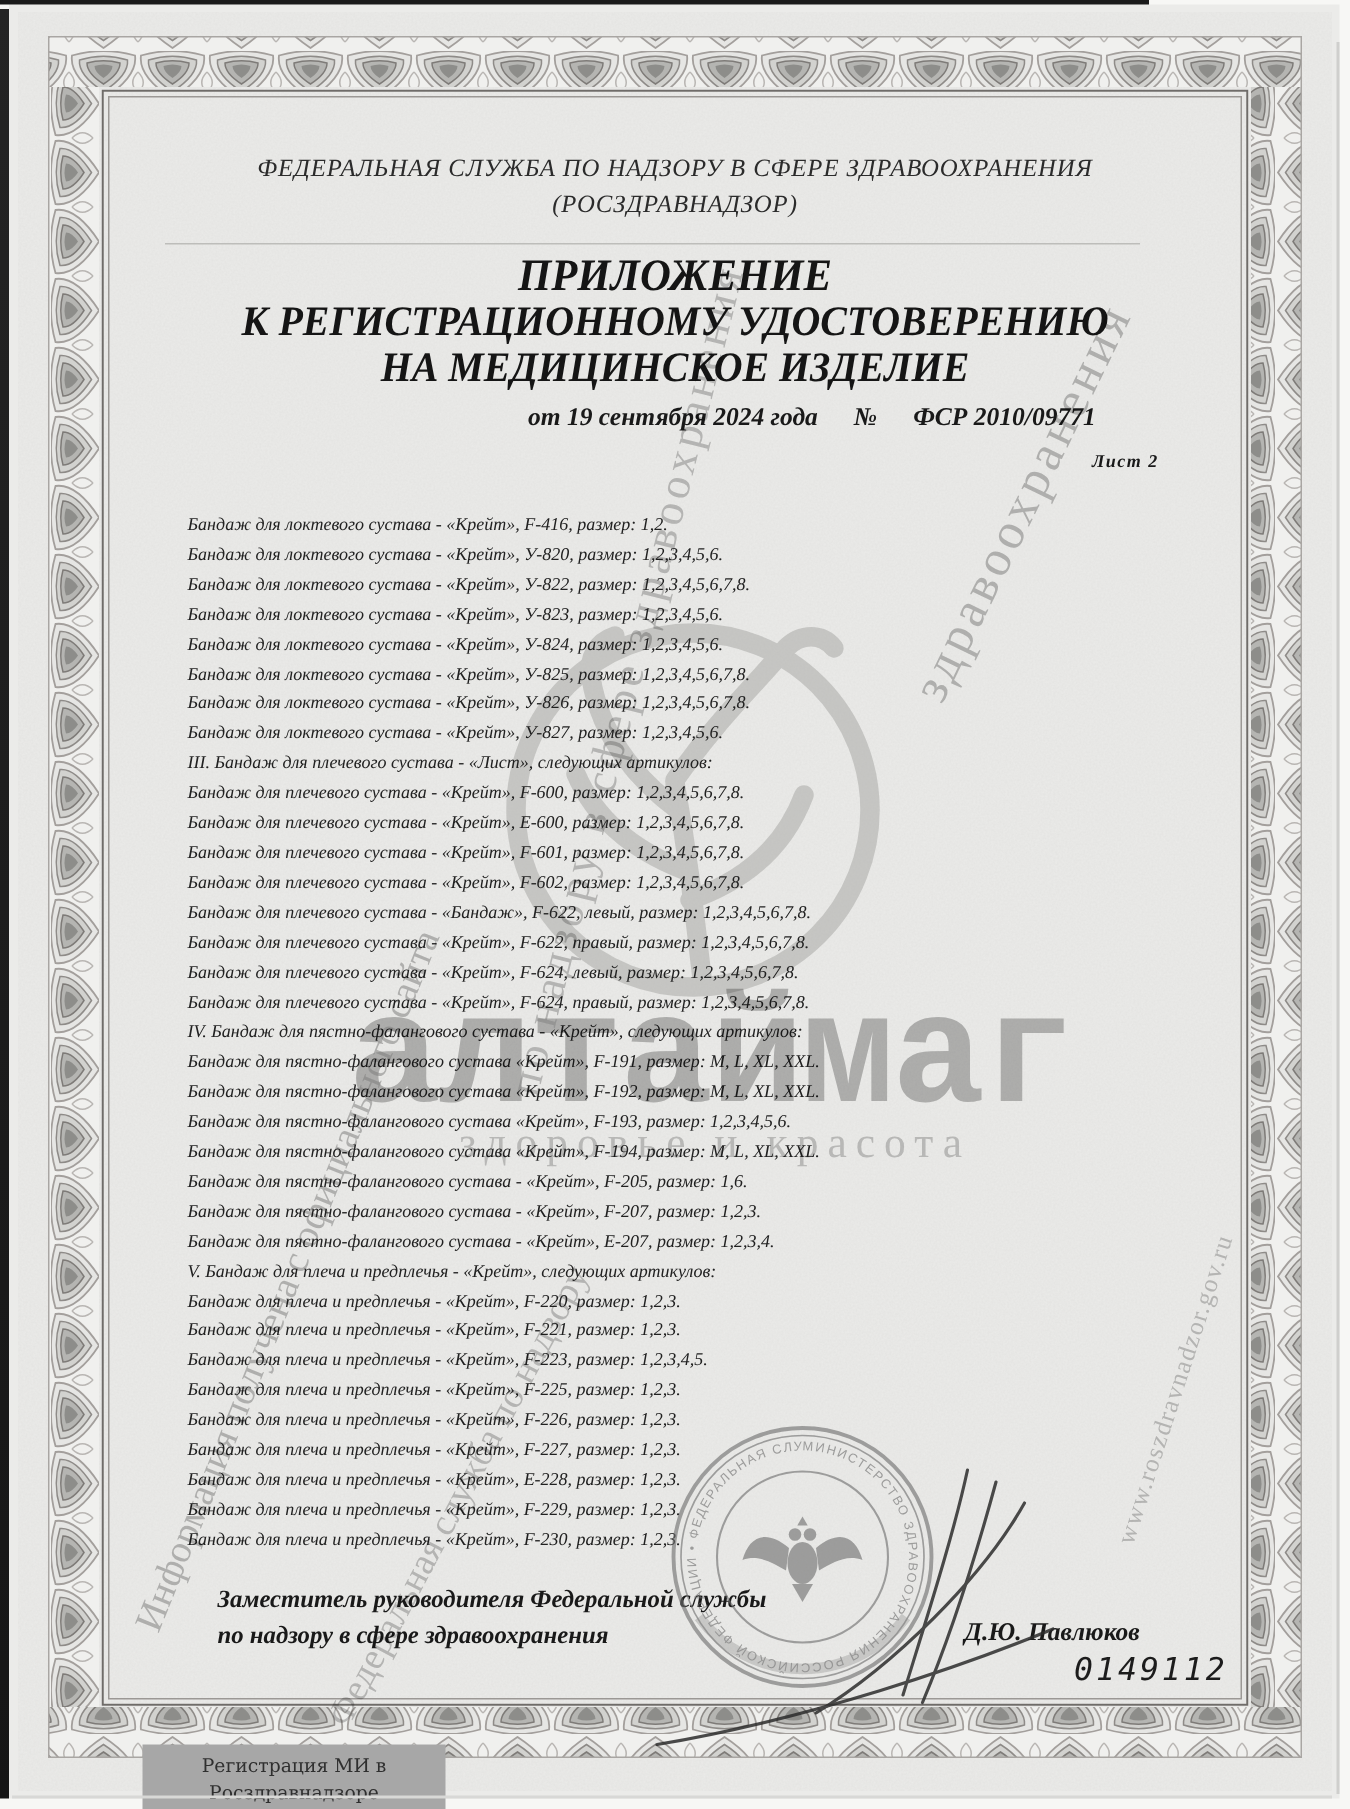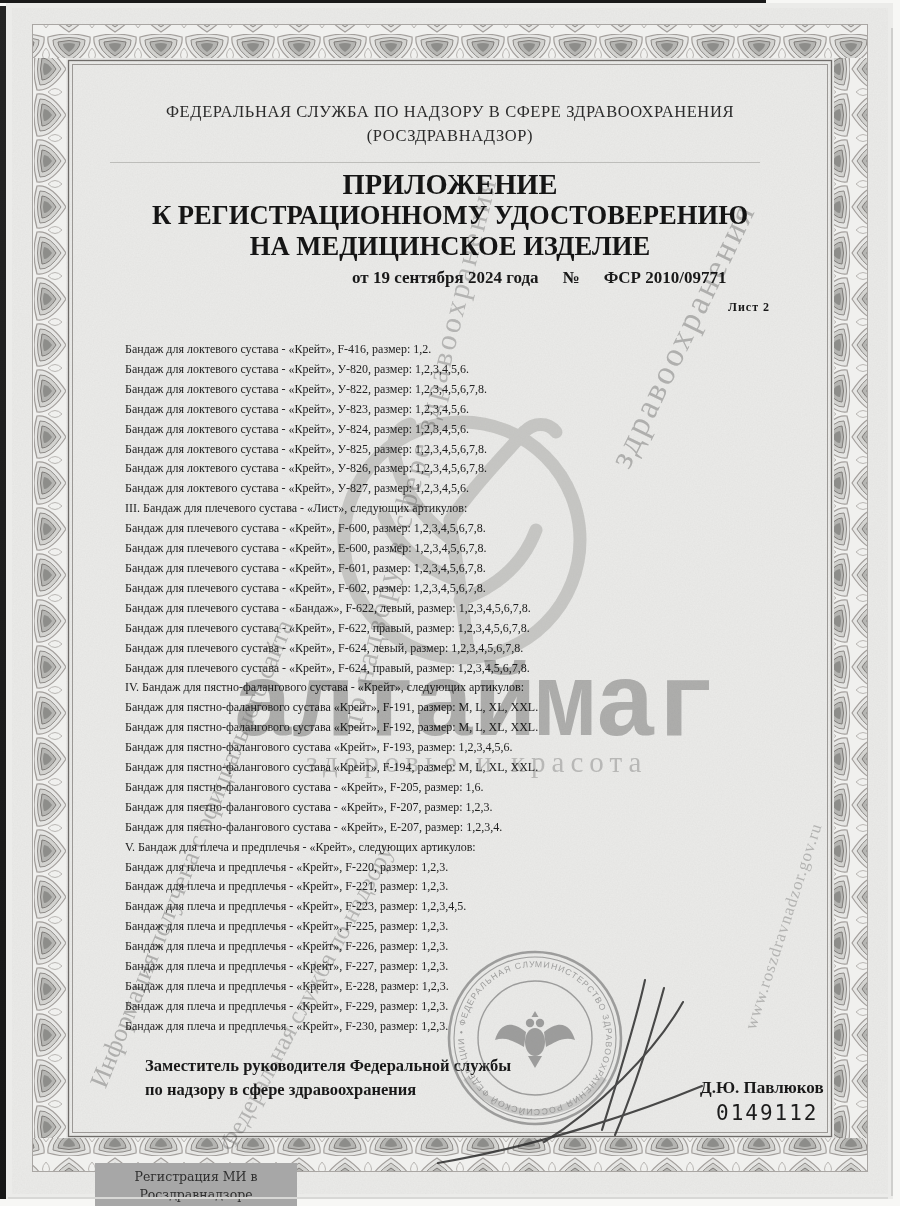--- a/index.html
+++ b/index.html
@@ -12,32 +12,32 @@
   
   .edge-left{position:absolute;left:0;top:6px;width:6px;height:1193px;background:linear-gradient(180deg,#242424,#161616);z-index:7;}
   .edge-top{position:absolute;left:0;top:0;width:766px;height:3px;background:#1a1a1a;z-index:7;}
   .edge-right{position:absolute;left:891px;top:28px;width:2px;height:1168px;background:#cfcfcd;z-index:7;}
   .edge-bottom{position:absolute;left:8px;top:1197px;width:880px;height:2px;background:#d8d8d6;z-index:7;}
 
   svg.frame{position:absolute;left:0;top:0;z-index:1;}
   svg.overlay{position:absolute;left:0;top:0;z-index:4;pointer-events:none;}
 
   
-  .textlayer{position:absolute;left:0;top:0;width:900px;height:960px;z-index:2;color:#1f1f1f;}
+  .textlayer{position:absolute;left:0;top:0;width:900px;height:960px;z-index:2;color:#1f1f1f;font-style:italic;}
   .agency1{position:absolute;left:80px;top:102px;width:740px;text-align:center;font-size:16.5px;letter-spacing:.6px;color:#2b2b2b;}
   .agency2{position:absolute;left:80px;top:126px;width:740px;text-align:center;font-size:16.5px;letter-spacing:.6px;color:#2b2b2b;}
   .header-rule{position:absolute;left:110px;top:162px;width:650px;height:1px;background:#bdbdba;}
   .title1{position:absolute;left:80px;top:167px;width:740px;text-align:center;font-size:30px;font-weight:bold;color:#151515;transform:scaleX(.95);}
   .title2{position:absolute;left:80px;top:199px;width:740px;text-align:center;font-size:28px;font-weight:bold;color:#151515;transform:scaleX(.95);}
   .title3{position:absolute;left:80px;top:230px;width:740px;text-align:center;font-size:28px;font-weight:bold;color:#151515;transform:scaleX(.95);}
   .regline{position:absolute;left:352px;top:268px;display:flex;gap:24px;font-size:17px;font-weight:bold;color:#191919;}
   .sheet{position:absolute;left:728px;top:300px;font-size:12px;font-weight:bold;letter-spacing:1px;color:#191919;}
   .body-text{position:absolute;left:125px;top:340px;width:700px;font-size:12px;line-height:19.9px;color:#212121;}
   .sig-block{position:absolute;left:125px;top:1054px;font-size:16.5px;font-weight:bold;line-height:24px;color:#191919;margin-left:20px;}
-  .sig-name{position:absolute;left:700px;top:1078px;font-size:17px;font-weight:bold;color:#191919;}
+  .sig-name{position:absolute;left:643px;top:1078px;font-size:17px;font-weight:bold;color:#191919;}
   .serial{position:absolute;left:716px;top:1101px;font-family:"DejaVu Sans Mono",monospace;font-size:21px;letter-spacing:2px;color:#1c1c1c;}
 
   
   .watermarks{position:absolute;left:0;top:0;width:900px;height:1206px;z-index:3;pointer-events:none;mix-blend-mode:multiply;}
   .wm{position:absolute;white-space:nowrap;color:#8f8f8f;}
   .wm-info{left:112px;top:1062px;font-size:26px;opacity:.55;transform:rotate(-68deg);transform-origin:0 100%;}
   .wm-federal{left:238px;top:1128px;font-size:25px;opacity:.5;transform:rotate(-62deg);transform-origin:0 100%;}
   .wm-sphere{left:366px;top:700px;font-size:30px;letter-spacing:3px;opacity:.5;transform:rotate(-76deg);transform-origin:0 100%;}
   .wm-zdrav{left:636px;top:436px;font-size:34px;letter-spacing:3px;opacity:.55;transform:rotate(-64deg);transform-origin:0 100%;}
   .wm-site{left:760px;top:1012px;font-size:17px;letter-spacing:1px;opacity:.5;transform:rotate(-72deg);transform-origin:0 100%;}

